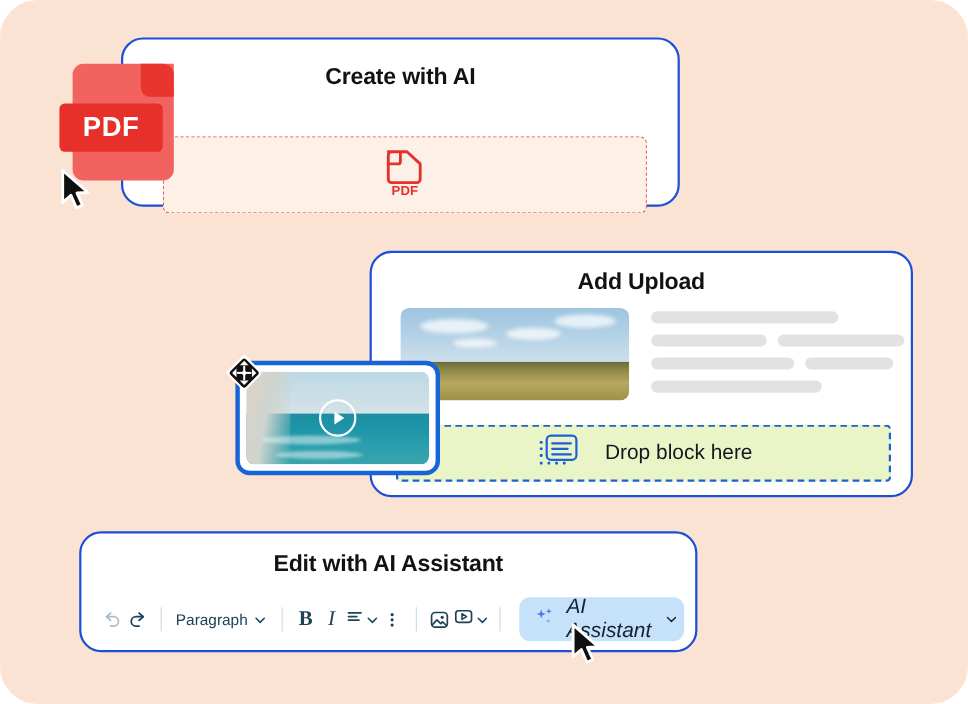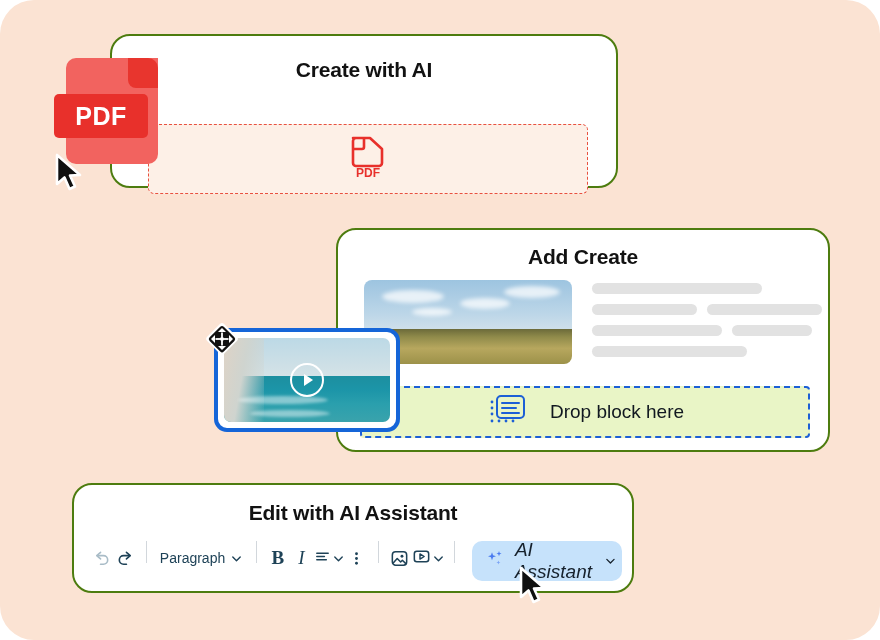--- a/index.html
+++ b/index.html
@@ -19,21 +19,21 @@
     height: 640px;
     background: #fbe3d3;
     border-radius: 34px;
     overflow: hidden;
   }
 
   
   .card {
     position: absolute;
     background: #ffffff;
-    border: 2px solid #4d7c0f;
+    border: 2px solid #1d4ed8;
     border-radius: 20px;
     box-sizing: border-box;
   }
   .card-title {
     text-align: center;
     font-size: 21px;
     font-weight: bold;
     color: #121212;
     letter-spacing: -0.2px;
   }
@@ -229,21 +229,21 @@
     z-index: 5;
   }
   #card-edit .card-title { margin-top: 16px; }
   .toolbar {
     position: absolute;
     left: 16px;
     right: 10px;
     top: 56px;
     height: 44px;
     display: flex;
-    align-items: flex-start;
+    align-items: center;
     gap: 0px;
   }
   .tb-item {
     display: flex;
     align-items: center;
     justify-content: center;
     color: #1e4257;
     height: 34px;
   }
   .tb-icon { width: 34px; }
@@ -317,21 +317,21 @@
     <div class="tag">PDF</div>
   </div>
 
   <div class="cursor" id="cursor-pdf">
     <svg width="34" height="42" viewBox="0 0 34 42">
       <path d="M5 3 L5 32 L12.5 25.5 L17.5 37 L23 34.5 L18 23.5 L28 23 Z" fill="#101010" stroke="#ffffff" stroke-width="2.6" stroke-linejoin="round"></path>
     </svg>
   </div>
 
   <div class="card" id="card-blocks">
-    <div class="card-title">Add Create</div>
+    <div class="card-title">Add Upload</div>
 
     <div class="blocks-row">
       <div class="thumb-landscape">
         <div class="cloud" style="left:18px;  top:10px; width:62px; height:13px;"></div>
         <div class="cloud" style="left:96px;  top:18px; width:50px; height:11px;"></div>
         <div class="cloud" style="left:140px; top:6px;  width:56px; height:12px;"></div>
         <div class="cloud" style="left:48px;  top:28px; width:40px; height:8px;"></div>
       </div>
 
       <div class="skeleton-col">

